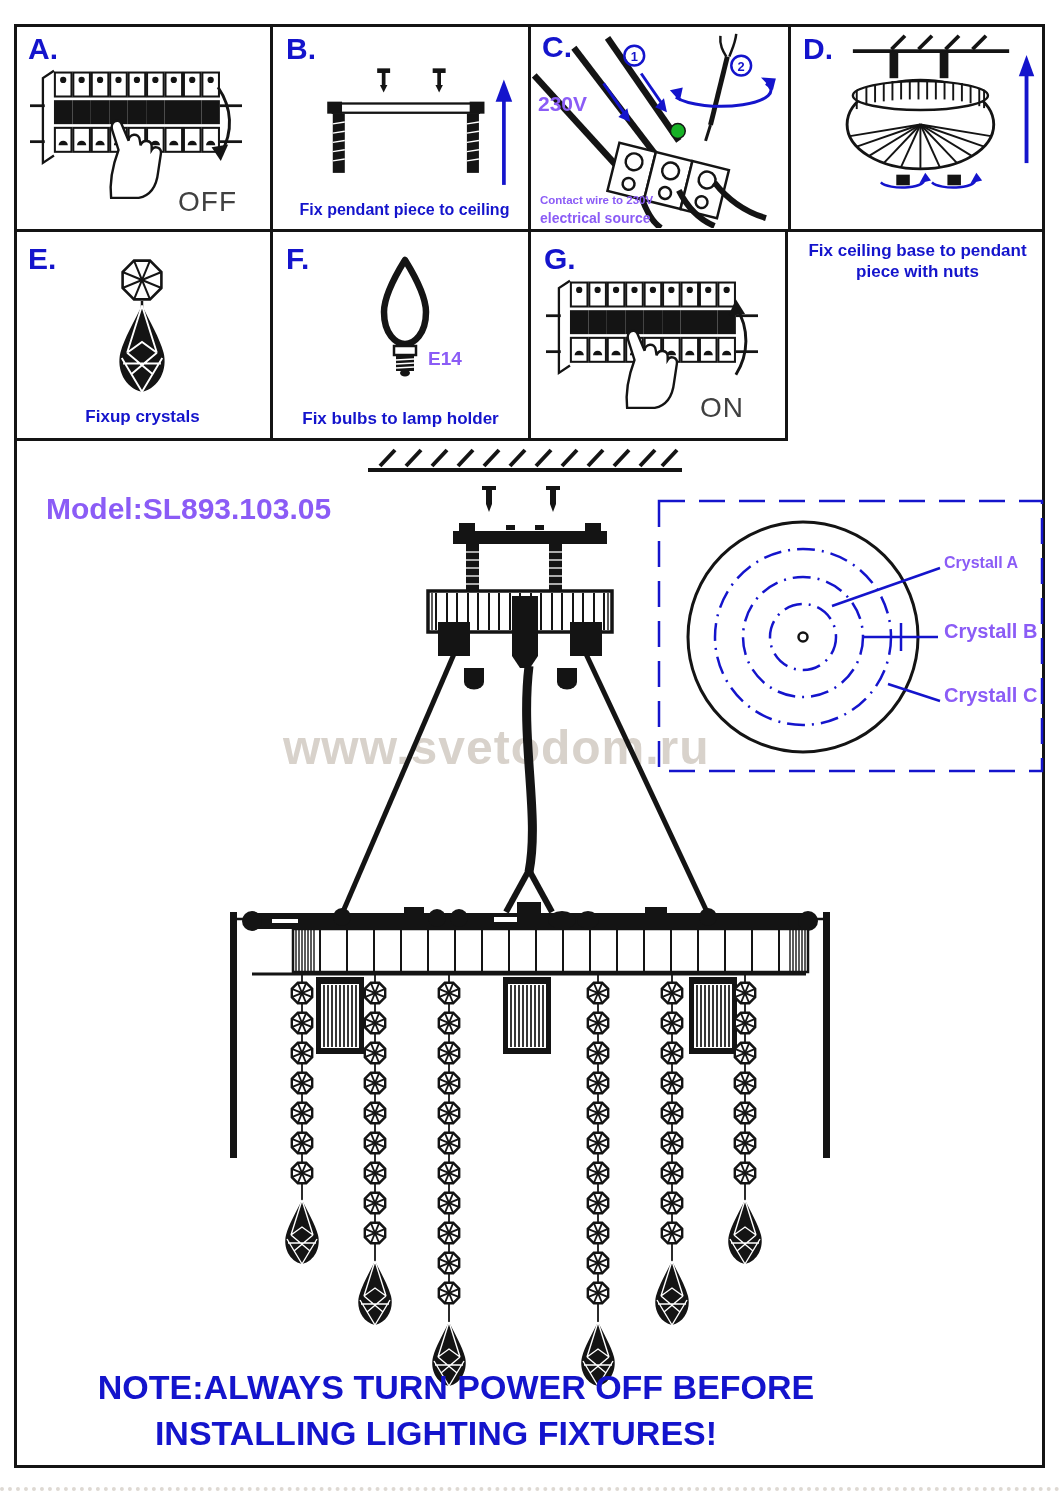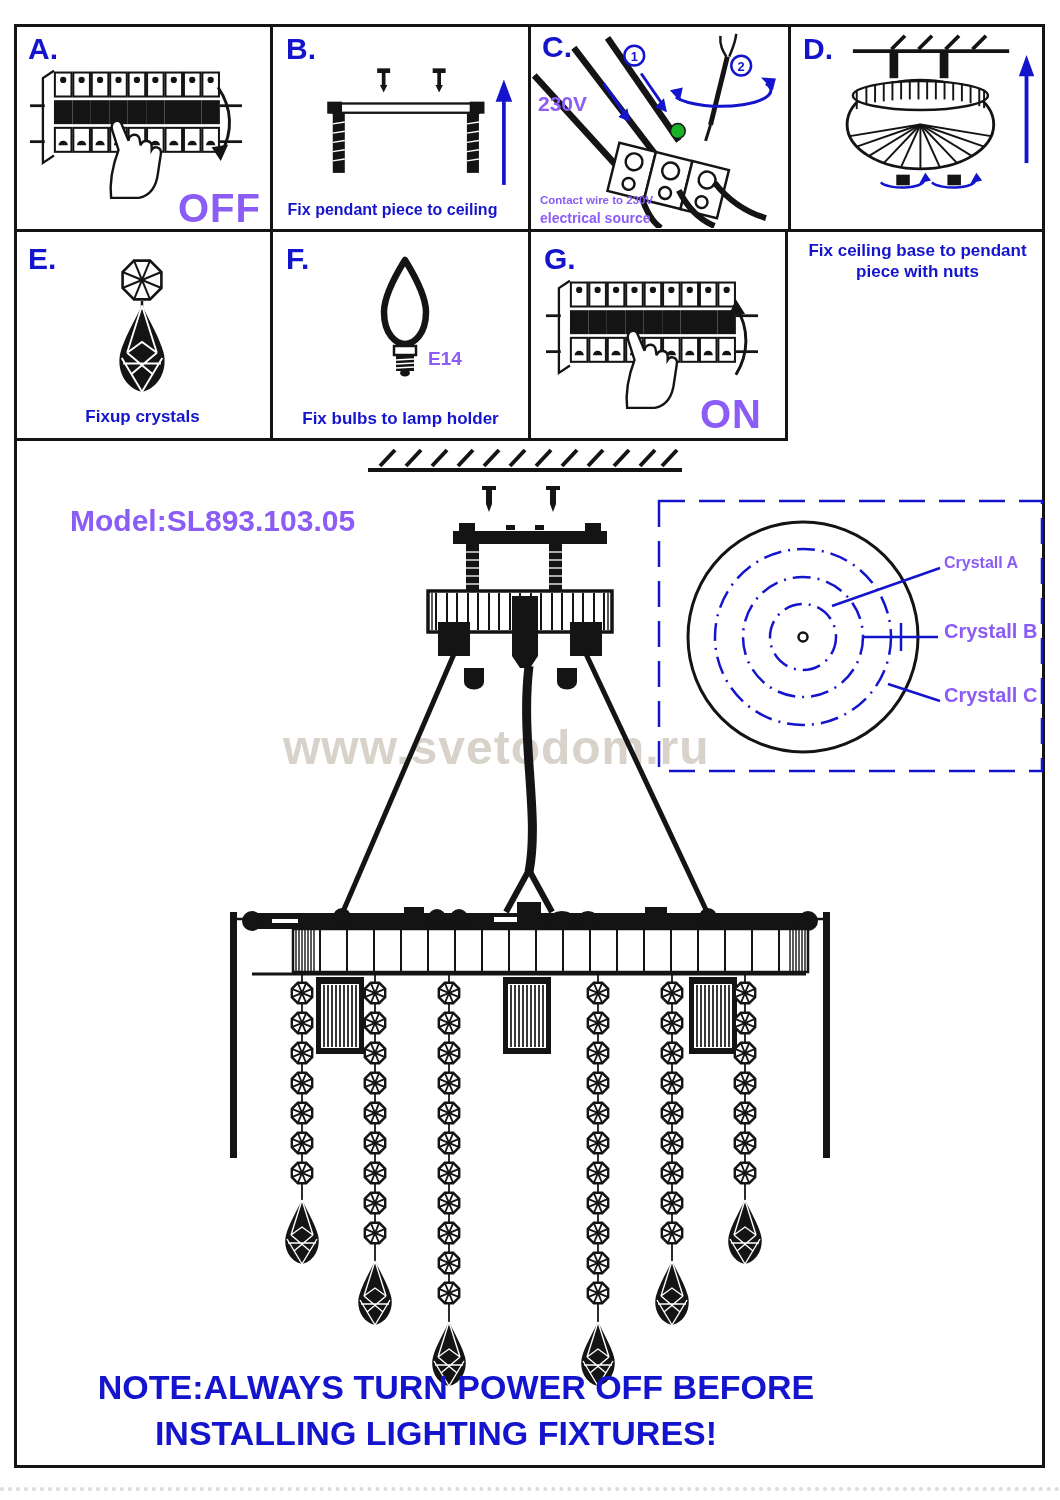--- a/index.html
+++ b/index.html
@@ -4,21 +4,21 @@
 <style>
   * { margin:0; padding:0; box-sizing:border-box; }
   html,body { width:1060px; height:1500px; }
   body { position:relative; background:#fff; font-family:"Liberation Sans",sans-serif; overflow:hidden; }
   .abs { position:absolute; }
   .line { position:absolute; background:#141414; }
   .blue { color:#8b5cf6; }
   .b { font-weight:bold; }
   .panel-label { position:absolute; color:#1414cc; font-weight:bold; font-size:30px; z-index:3; }
   .caption { position:absolute; color:#1414cc; font-weight:bold; text-align:center; z-index:3; line-height:1.25; }
-  .state { position:absolute; color:#8b5cf6; font-weight:bold; font-size:40px; z-index:3; letter-spacing:1px; }
+  .state { position:absolute; color:#404040; font-weight:normal; font-size:28px; z-index:3; letter-spacing:1px; }
   svg.draw { position:absolute; z-index:2; }
   .wm { position:absolute; z-index:1; font-weight:bold; letter-spacing:1px; }
   .overlay-text { position:absolute; z-index:3; }
 </style>
 </head>
 <body>
 
 <svg width="0" height="0" style="position:absolute" aria-hidden="true">
   <defs>
     <g id="bmod">
@@ -127,21 +127,21 @@
       <line x1="193" y1="82" x2="206" y2="80"></line>
         <line x1="193" y1="92" x2="206" y2="90"></line>
       <line x1="193" y1="102" x2="206" y2="100"></line>
         <line x1="193" y1="112" x2="206" y2="110"></line>
       <line x1="193" y1="122" x2="206" y2="120"></line>
     </g>
   </g>
   <line x1="233" y1="148" x2="233" y2="52" stroke="#1414cc" stroke-width="4"></line>
   <polygon points="233,34 224,58 242,58" fill="#1414cc"></polygon>
 </svg>
-<div class="caption" style="left:264px;top:200px;width:257px;font-size:16px;">Fix pendant piece to ceiling</div>
+<div class="caption" style="left:276px;top:200px;width:257px;font-size:16px;">Fix pendant piece to ceiling</div>
 
 <div class="panel-label" style="left:542px;top:30px;">C.</div>
 <svg class="draw" style="left:532px;top:26px;" width="256" height="202" viewBox="0 0 258 204">
   <g stroke="#141414" stroke-width="6.5">
     <line x1="2" y1="50" x2="95" y2="152"></line>
     <line x1="42" y1="22" x2="123" y2="128"></line>
     <line x1="76" y1="12" x2="148" y2="116"></line>
   </g>
   <g>
     <line x1="72" y1="58" x2="93" y2="88" stroke="#1414cc" stroke-width="3"></line>
@@ -297,21 +297,21 @@
     <use href="#bmod" x="166" y="22"></use>
     <use href="#bmod" x="186" y="22"></use>
   <use href="#hand"></use>
   <path d="M206,122 C220,100 221,72 206,48" fill="none" stroke="#141414" stroke-width="3.2"></path>
   <polygon points="206,40 198,58 216,56" fill="#141414"></polygon>
 </svg>
 <div class="state" style="left:700px;top:392px;">ON</div>
 
 <div class="wm" style="left:283px;top:720px;font-size:48px;color:#d8d2cb;">www.svetodom.ru</div>
 
-<div class="overlay-text blue b" style="left:46px;top:504px;font-size:30px;margin-left:24px;">Model:SL893.103.05</div>
+<div class="overlay-text blue b" style="left:46px;top:492px;font-size:30px;">Model:SL893.103.05</div>
 
 <svg class="draw" style="left:0;top:443px;" width="1060" height="1027" viewBox="0 443 1060 1027">
 
   <line x1="368" y1="470" x2="682" y2="470" stroke="#141414" stroke-width="4"></line>
   <g stroke="#141414" stroke-width="4">
     <line x1="380" y1="466" x2="395" y2="450"></line>
       <line x1="406" y1="466" x2="421" y2="450"></line>
     <line x1="432" y1="466" x2="447" y2="450"></line>
       <line x1="458" y1="466" x2="473" y2="450"></line>
     <line x1="484" y1="466" x2="499" y2="450"></line>

